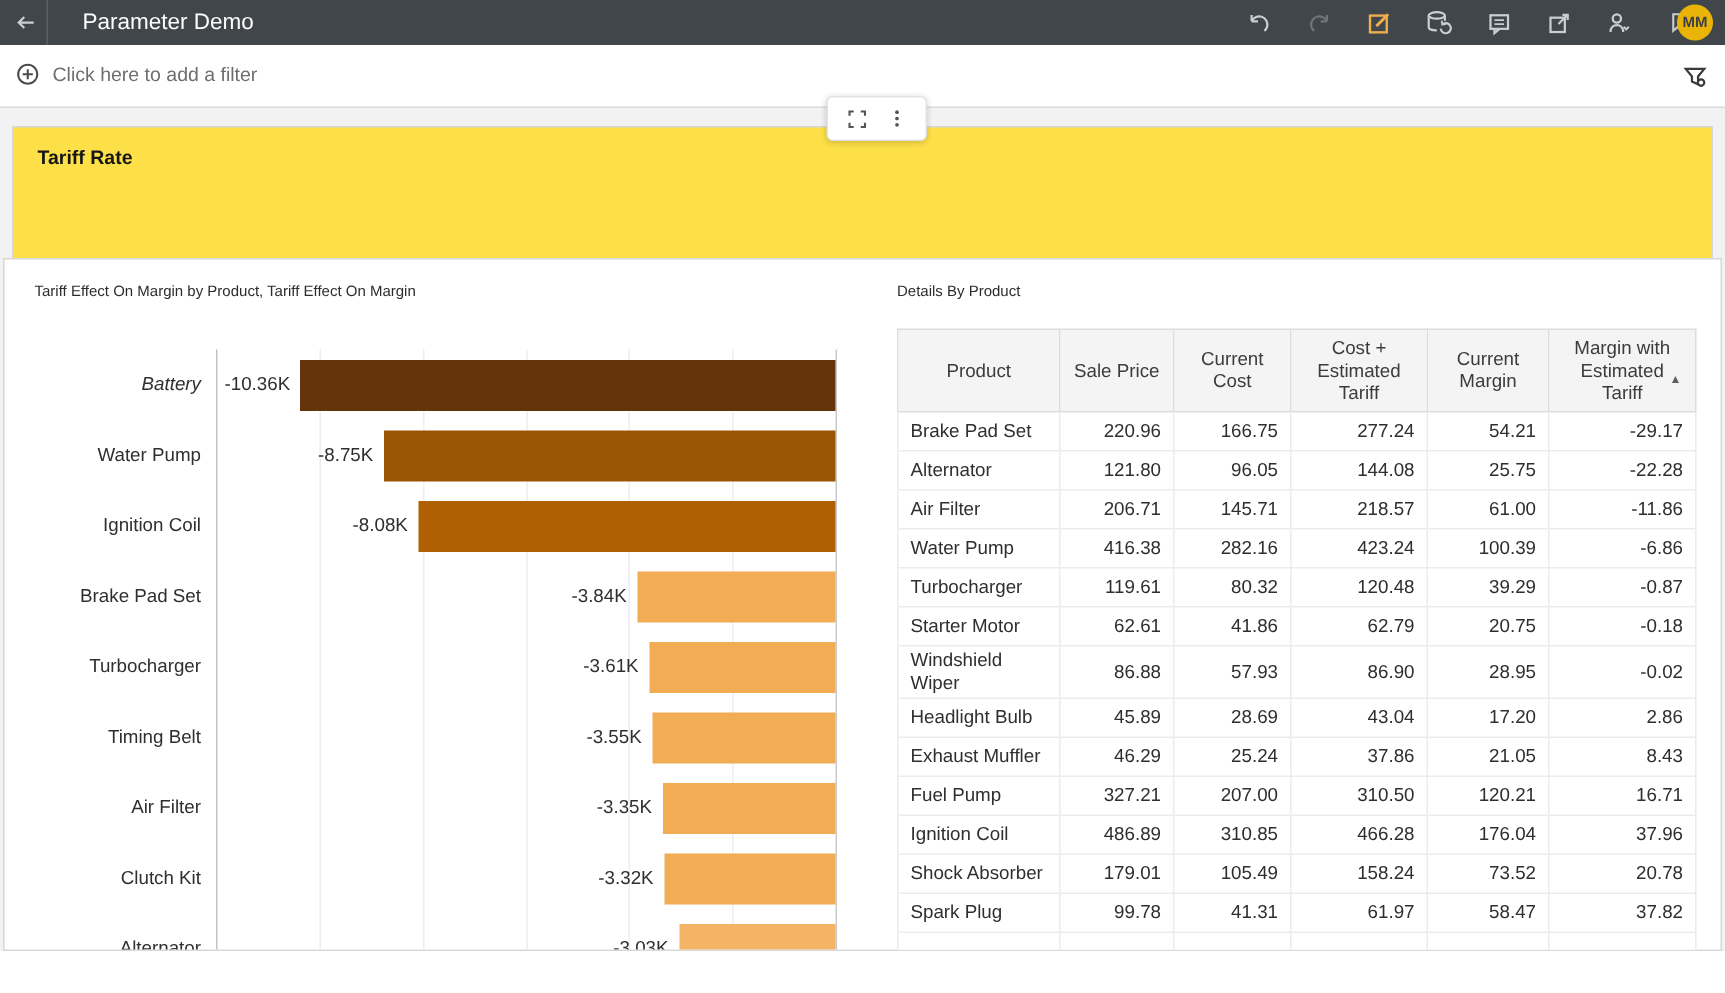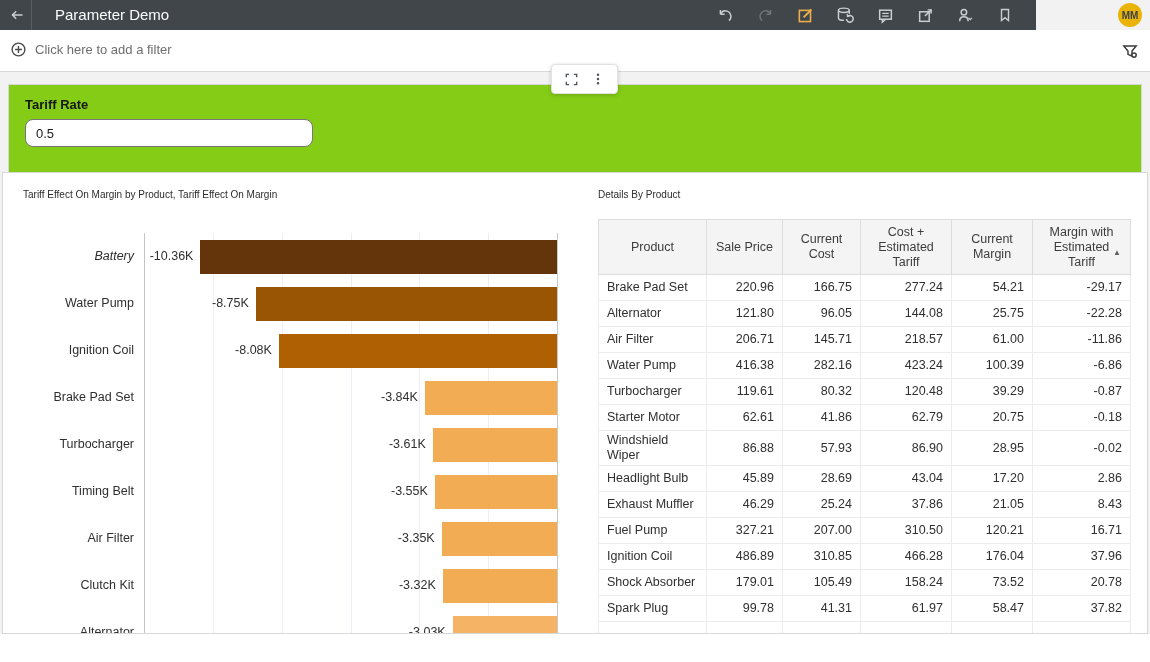--- a/index.html
+++ b/index.html
@@ -4,21 +4,21 @@
 <style>
   * { margin:0; padding:0; box-sizing:border-box; }
   html,body { width:1150px; height:662px; }
   body {
     position:relative; overflow:hidden;
     background:#F2F2F2;
     font-family:"Liberation Sans", sans-serif;
     color:#2f2f2f;
   }
   
-  .app-header{ position:absolute; left:0; top:0; width:1036px; height:30px;
+  .app-header{ position:absolute; left:0; top:0; width:1150px; height:30px;
     background:#41464B; display:flex; align-items:center; }
   .hdr-btn{ width:18px; height:18px; display:flex; align-items:center; justify-content:center;
     color:#C9CED2; flex:0 0 auto; }
   .hdr-back{ position:absolute; left:8px; top:6px; }
   .hdr-divider{ position:absolute; left:31px; top:0; width:1px; height:30px; background:#585D62; }
   .hdr-title{ position:absolute; left:55px; top:6px; font-size:15px; color:#FCFCFC; font-weight:500; }
   .hdr-icons{ position:absolute; right:0; top:6px; display:flex; align-items:center; }
   .hdr-icons .hdr-btn{ margin-right:22px; }
   .hdr-btn.dimmed{ color:#6E747A; }
   .hdr-btn.accent{ color:#EDAF4B; }
@@ -28,21 +28,21 @@
   
   .filter-bar{ position:absolute; left:0; top:30px; width:1150px; height:42px; background:#FFFFFF;
     border-bottom:1px solid #D9D9D9; }
   .add-filter{ position:absolute; left:10px; top:11px; display:flex; align-items:center; gap:8px;
     color:#6E6E6E; font-size:13px; cursor:pointer; }
   .add-filter .plus-ic{ color:#4A4A4A; display:flex; }
   .filter-funnel{ position:absolute; right:10px; top:11px; width:20px; height:20px; color:#3A3A3A;
     display:flex; align-items:center; justify-content:center; }
   
   .param-card{ position:absolute; left:8px; top:84px; width:1134px; height:98px;
-    background:#84cc16; border:1px solid #D7D7D7; }
+    background:#fde047; border:1px solid #D7D7D7; }
   .param-label{ position:absolute; left:16px; top:12px; font-size:13px; font-weight:bold; color:#161616; }
   .param-input{ position:absolute; left:16px; top:34px; width:288px; height:28px;
     border:1px solid #767676; border-radius:8px; background:#fff;
     font-family:"Liberation Sans",sans-serif; font-size:13px; color:#1a1a1a; padding:0 10px; }
   
   .float-toolbar{ position:absolute; left:551px; top:64px; width:67px; height:30px; background:#fff;
     border:1px solid #E2E2E2; border-radius:4px; box-shadow:0 1px 4px rgba(0,0,0,.18);
     display:flex; align-items:center; justify-content:center; gap:10px; z-index:5; }
   .tb-btn{ width:16px; height:16px; color:#4E555B; display:flex; align-items:center; justify-content:center; }
   
@@ -157,21 +157,20 @@
   <div class="filter-funnel">
     <svg width="18" height="18" viewBox="0 0 16 16" fill="none" stroke="currentColor" stroke-width="1.3">
       <path d="M2.5 3.5 H13.5 L9.8 8 V12.6 L6.2 11 V8 Z"></path>
       <circle cx="11.6" cy="11.6" r="1.9" fill="#fff"></circle>
     </svg>
   </div>
 </div>
 
 <div class="param-card">
   <div class="param-label">Tariff Rate</div>
-  <input class="param-input" type="text" value="0.5" style="">
 </div>
 
 <div class="float-toolbar">
   <div class="tb-btn">
     <svg width="15" height="15" viewBox="0 0 16 16" fill="none" stroke="currentColor" stroke-width="1.5">
       <path d="M2.5 5.5 V2.5 H5.5 M10.5 2.5 H13.5 V5.5 M13.5 10.5 V13.5 H10.5 M5.5 13.5 H2.5 V10.5"></path>
     </svg>
   </div>
   <div class="tb-btn">
     <svg width="14" height="14" viewBox="0 0 16 16" fill="currentColor">

